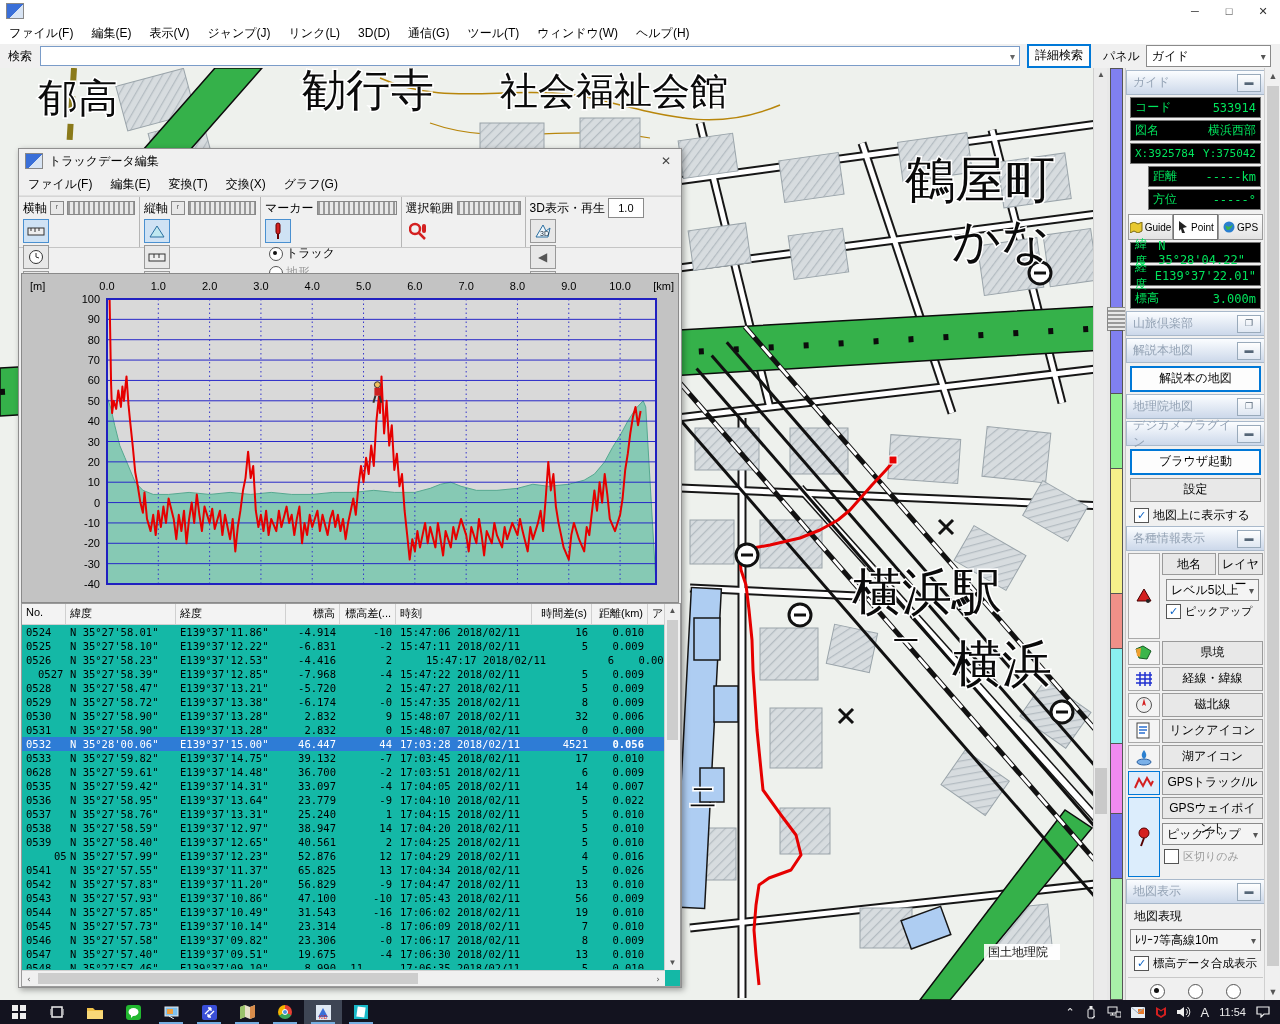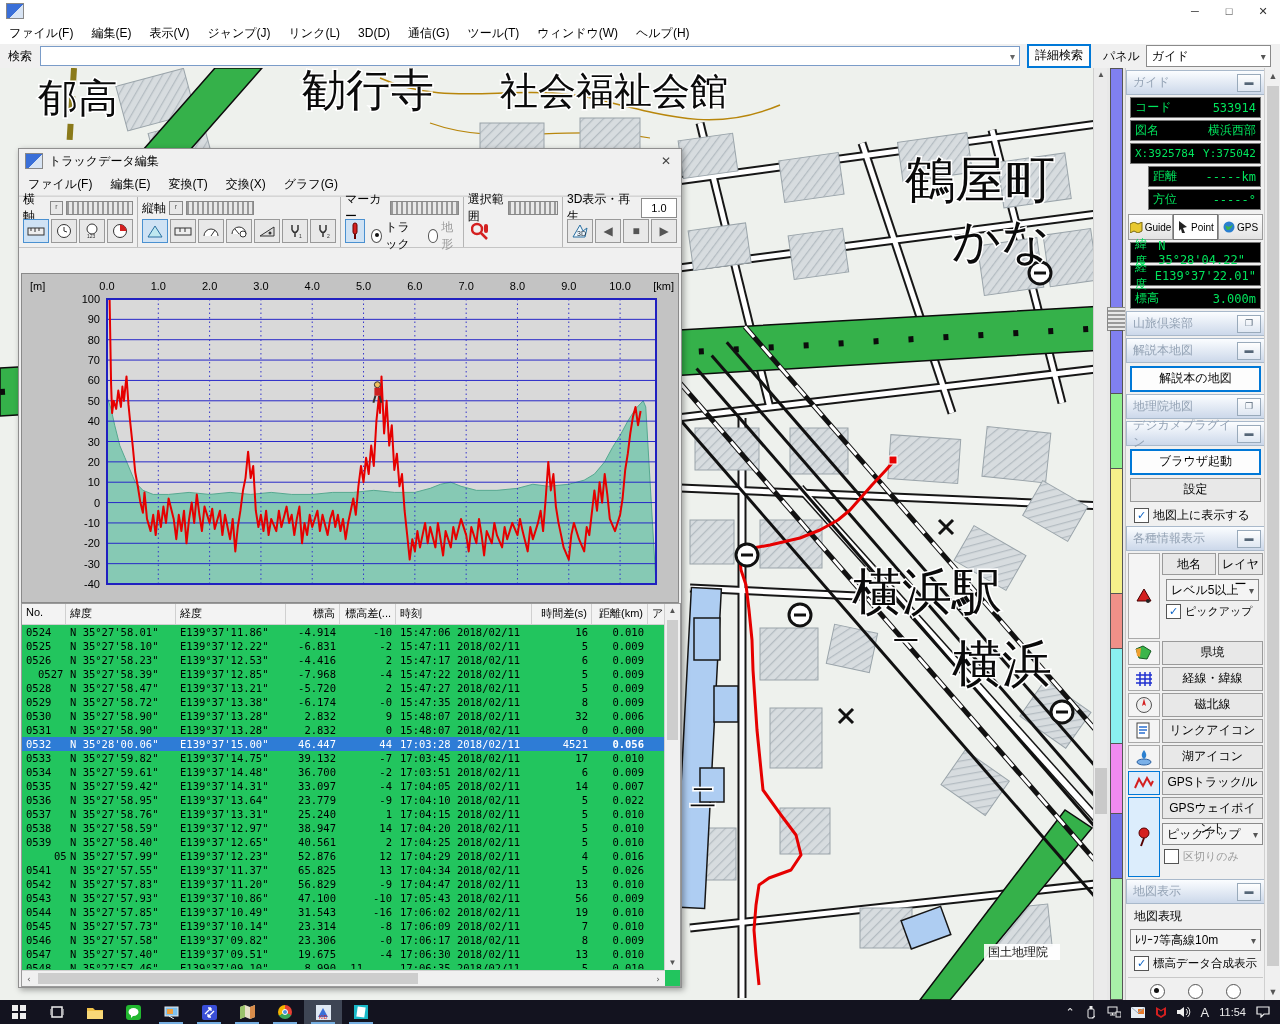--- a/index.html
+++ b/index.html
@@ -74,33 +74,33 @@
   #tw-btnrow{height:28px;display:flex;align-items:center;gap:5px;padding-left:3px;}
   .twbtn{height:22px;line-height:20px;padding:0 9px;background:#e5e5e5;border:1px solid #8f8f8f;}
   .twbtn.prop{margin-left:8px;padding:0 14px;}
   .twbtn.graph{background:#cfe6f8;border:2px solid #0078d7;line-height:18px;}
   #tw-toolbar{height:50px;display:flex;border-top:1px solid #d5d5d5;border-bottom:1px solid #c5c5c5;}
   .tgroup{padding:2px 4px;border-right:1px solid #b5b5b5;}
   .tg-top{display:flex;align-items:center;gap:3px;height:18px;}
   .tg-top .lbl{font-size:12px;}
   .hatchbox{height:12px;border:1px solid #888;background:repeating-linear-gradient(90deg,#9a9a9a 0 2px,#e8e8e8 2px 5px);}
   .minibtn{width:12px;height:12px;border:1px solid #888;background:#e8e8e8;font-size:7px;line-height:10px;text-align:center;color:#555;}
-  .tg-icons{display:flex;gap:2px;margin-top:2px;}
+  .tg-icons{display:flex;gap:2px;margin-top:2px;flex-direction:column;}
   .tico{width:24px;height:22px;border:1px solid #999;background:#e8e8e8;display:flex;align-items:center;justify-content:center;}
   .tico.on{background:#cfe2f4;border:1px solid #4a90d0;}
   .tico.flat{border:1px solid transparent;background:transparent;}
   .radio-mini{display:flex;align-items:center;gap:3px;font-size:12px;margin-left:4px;}
   .rdot{width:12px;height:12px;border:1px solid #555;border-radius:50%;background:#fff;position:relative;}
   .rdot.sel::after{content:"";position:absolute;left:3px;top:3px;width:4px;height:4px;border-radius:50%;background:#111;}
   .dim{color:#9a9a9a;}
   #pb-input{width:30px;height:16px;border:1px solid #8a8a8a;font-size:11px;text-align:center;background:#fff;}
   
   #tw-graph{position:absolute;left:2px;top:124px;width:656px;height:328px;background:#c3c3c3;border:1px solid #8a8a8a;}
   
-  #tw-table{position:absolute;left:2px;top:454px;width:658px;height:382px;background:#22c55e;border:1px solid #9a9a9a;font-family:"DejaVu Sans Mono",monospace;font-size:10.5px;}
+  #tw-table{position:absolute;left:2px;top:454px;width:658px;height:382px;background:#14b8a6;border:1px solid #9a9a9a;font-family:"DejaVu Sans Mono",monospace;font-size:10.5px;}
   #thead{display:flex;height:20px;background:#f3f3f3;border-bottom:1px solid #d0d0d0;font-family:"Liberation Sans",sans-serif;font-size:11px;}
   #thead .hc{border-right:1px solid #d0d0d0;padding:2px 4px 0 4px;box-sizing:border-box;overflow:hidden;white-space:nowrap;}
   #tbody{overflow:hidden;height:344px;}
   .trow{display:flex;height:14px;line-height:14px;white-space:nowrap;}
   .trow .tc{padding:0 4px;box-sizing:border-box;overflow:hidden;}
   .trow.sel{background:#2e7cd6;color:#fff;}
   #tb-vscroll{position:absolute;right:0;top:0;width:15px;height:366px;background:#f0f0f0;border-left:1px solid #d0d0d0;font-family:"Liberation Sans",sans-serif;}
   #tb-vscroll .sarrow{height:14px;text-align:center;font-size:8px;line-height:14px;color:#555;}
   #tb-vscroll .thumb{position:absolute;left:2px;top:16px;width:11px;height:120px;background:#cdcdcd;}
   #tb-hscroll{position:absolute;left:0;bottom:0;height:15px;width:643px;background:#f0f0f0;border-top:1px solid #d0d0d0;display:flex;align-items:center;}
@@ -781,21 +781,21 @@
           <div class="tc" style="width: 136px; text-align: left;">15:47:11 2018/02/11</div>
           <div class="tc" style="width: 60px; text-align: right;">5</div>
           <div class="tc" style="width: 56px; text-align: right;">0.009</div>
         </div>
         <div class="trow">
           <div class="tc" style="width: 44px; text-align: left;">0526</div>
           <div class="tc" style="width: 110px; text-align: left;">N 35°27'58.23"</div>
           <div class="tc" style="width: 110px; text-align: left;">E139°37'12.53"</div>
           <div class="tc" style="width: 54px; text-align: right;">-4.416</div>
           <div class="tc" style="width: 56px; text-align: right;">2</div>
-          <div class="tc" style="width: 136px; text-align: left;">15:47:17 2018/02/11</div>
+          <div class="tc" style="width: 136px; text-align: left; margin-left: 26px;">15:47:17 2018/02/11</div>
           <div class="tc" style="width: 60px; text-align: right;">6</div>
           <div class="tc" style="width: 56px; text-align: right;">0.009</div>
         </div>
         <div class="trow">
           <div class="tc" style="width: 44px; text-align: left; padding-left: 16px;">0527</div>
           <div class="tc" style="width: 110px; text-align: left;">N 35°27'58.39"</div>
           <div class="tc" style="width: 110px; text-align: left;">E139°37'12.85"</div>
           <div class="tc" style="width: 54px; text-align: right;">-7.968</div>
           <div class="tc" style="width: 56px; text-align: right;">-4</div>
           <div class="tc" style="width: 136px; text-align: left;">15:47:22 2018/02/11</div>
@@ -856,21 +856,21 @@
           <div class="tc" style="width: 44px; text-align: left;">0533</div>
           <div class="tc" style="width: 110px; text-align: left;">N 35°27'59.82"</div>
           <div class="tc" style="width: 110px; text-align: left;">E139°37'14.75"</div>
           <div class="tc" style="width: 54px; text-align: right;">39.132</div>
           <div class="tc" style="width: 56px; text-align: right;">-7</div>
           <div class="tc" style="width: 136px; text-align: left;">17:03:45 2018/02/11</div>
           <div class="tc" style="width: 60px; text-align: right;">17</div>
           <div class="tc" style="width: 56px; text-align: right;">0.010</div>
         </div>
         <div class="trow">
-          <div class="tc" style="width: 44px; text-align: left;">0534</div>
+          <div class="tc" style="width: 44px; text-align: left;">0628</div>
           <div class="tc" style="width: 110px; text-align: left;">N 35°27'59.61"</div>
           <div class="tc" style="width: 110px; text-align: left;">E139°37'14.48"</div>
           <div class="tc" style="width: 54px; text-align: right;">36.700</div>
           <div class="tc" style="width: 56px; text-align: right;">-2</div>
           <div class="tc" style="width: 136px; text-align: left;">17:03:51 2018/02/11</div>
           <div class="tc" style="width: 60px; text-align: right;">6</div>
           <div class="tc" style="width: 56px; text-align: right;">0.009</div>
         </div>
         <div class="trow">
           <div class="tc" style="width: 44px; text-align: left;">0535</div>

